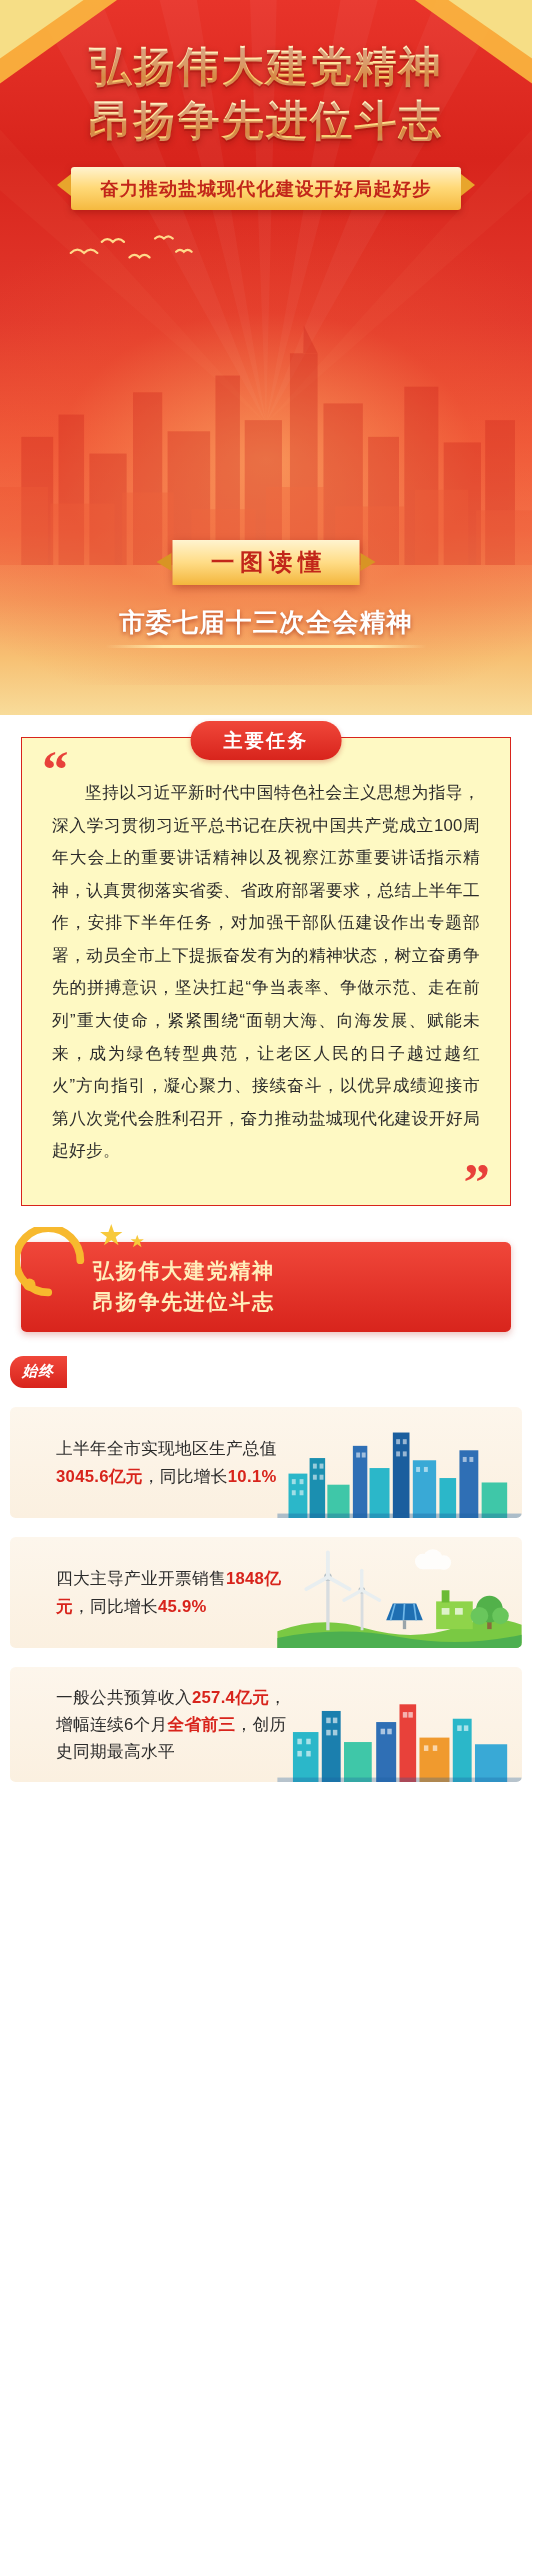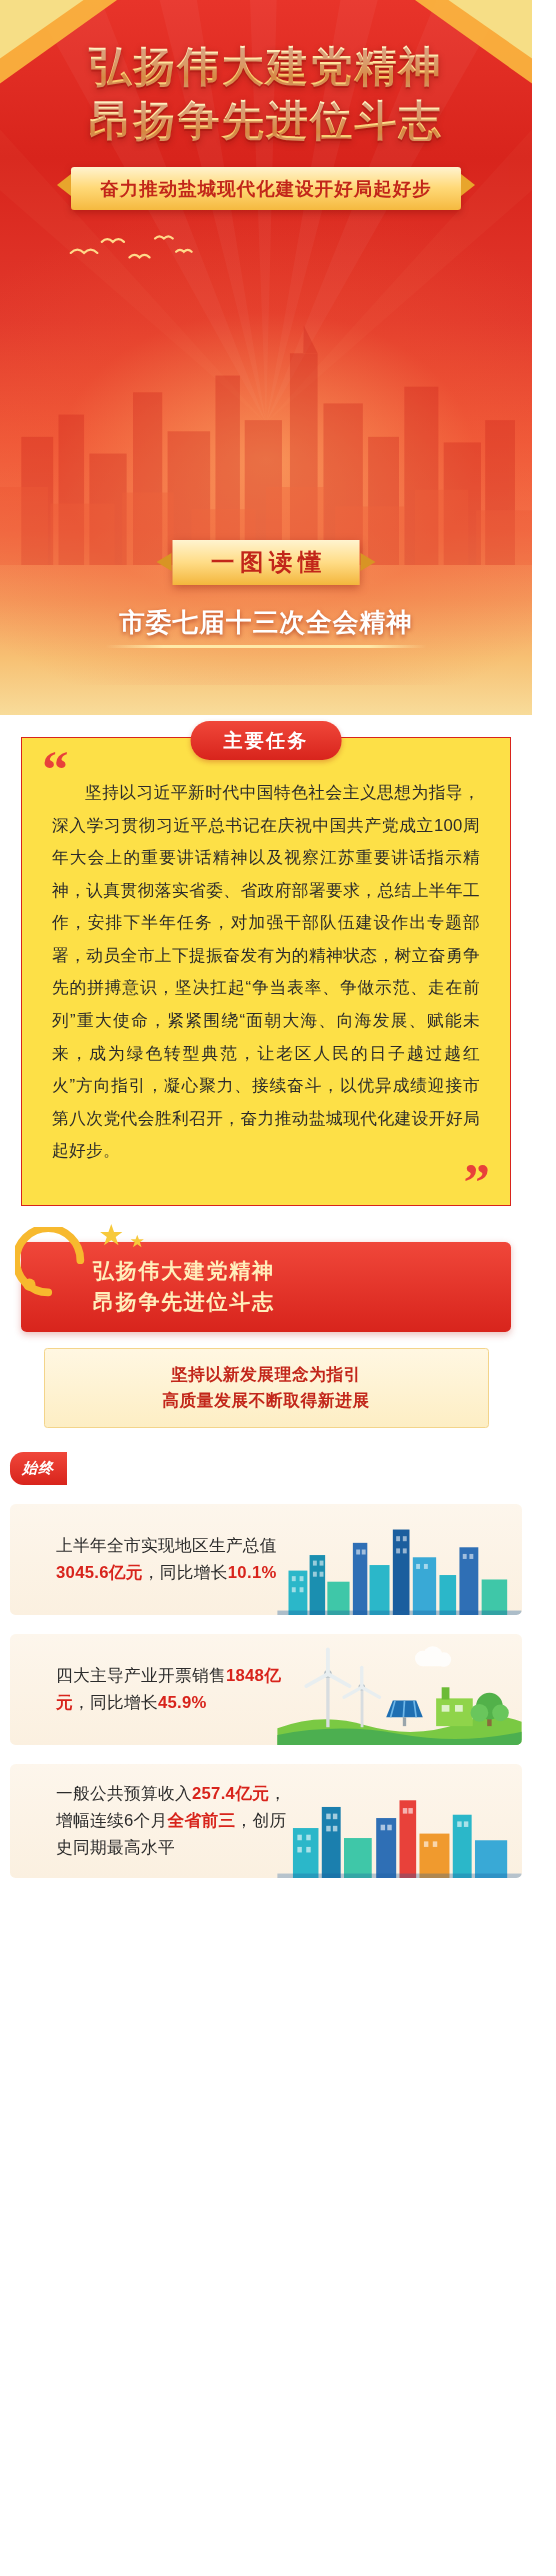--- a/index.html
+++ b/index.html
@@ -141,21 +141,21 @@
     background: #ffffff;
     padding: 22px 0 0;
     position: relative;
   }
   .task-card {
     position: relative;
     width: 490px;
     margin: 0 auto;
     border: 1.7px solid #d8241c;
     padding: 39px 30px 37px;
-    background: #fde047;
+    background: #fef9c3;
   }
   .task-title {
     position: absolute;
     top: -17px;
     left: 50%;
     transform: translateX(-50%);
     background: linear-gradient(180deg, #f0473a 0%, #d8241c 100%);
     color: #fff;
     font-size: 19px;
     font-weight: bold;
@@ -427,24 +427,20 @@
     </svg>
     <svg class="star-deco" style="left:78px; top:-19px;" width="24.5" height="24.5" viewBox="0 0 44 44">
       <polygon points="22,2 27,16 42,16 30,25 35,40 22,31 9,40 14,25 2,16 17,16" fill="#f7c93b"></polygon>
     </svg>
     <svg class="star-deco" style="left:109px; top:-7.8px;" width="14.5" height="14.5" viewBox="0 0 44 44">
       <polygon points="22,2 27,16 42,16 30,25 35,40 22,31 9,40 14,25 2,16 17,16" fill="#f7c93b"></polygon>
     </svg>
     <div class="slogan-banner">
       <div class="slogan-line">弘扬伟大建党精神</div>
       <div class="slogan-line">昂扬争先进位斗志</div>
-    </div>
-    <div class="slogan-sub">
-      <div>坚持以新发展理念为指引</div>
-      <div>高质量发展不断取得新进展</div>
     </div>
   </div>
 
 
   <div class="tag-row">
     <div class="tag-label">始终</div>
   </div>
 
   <div class="data-card">
     <div class="txt">

